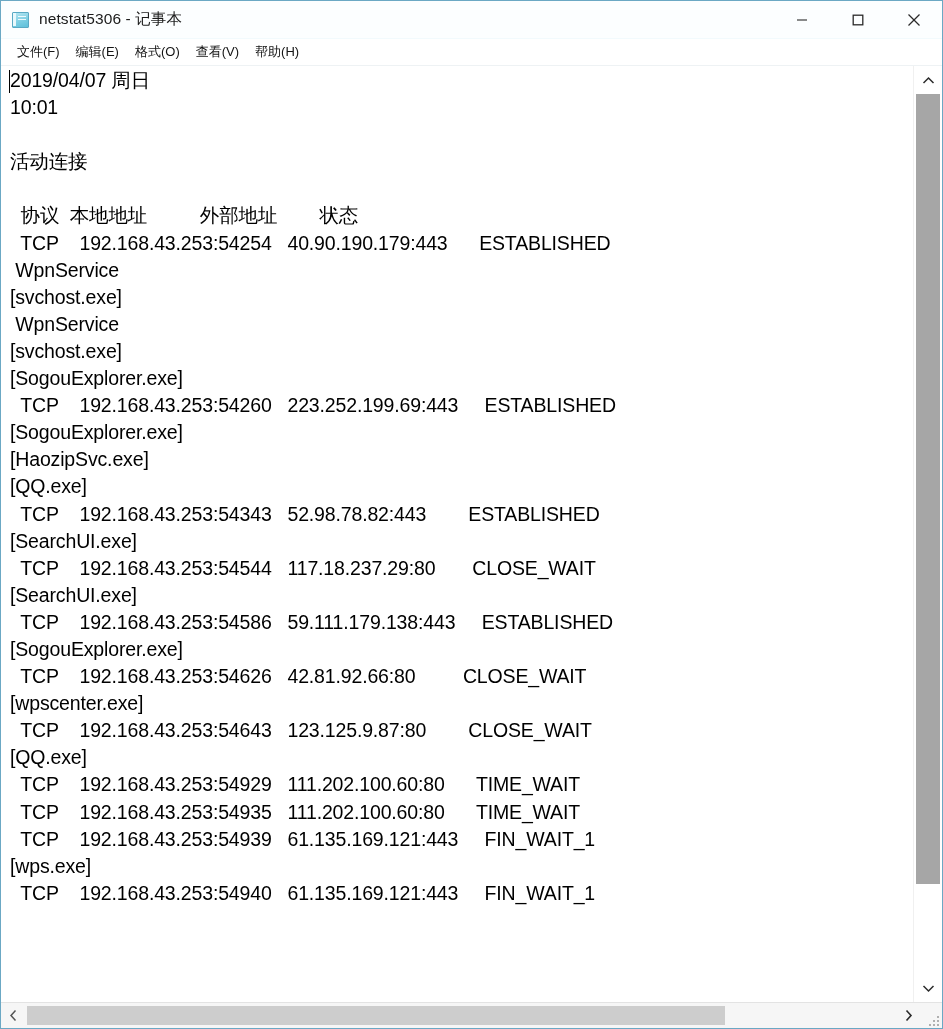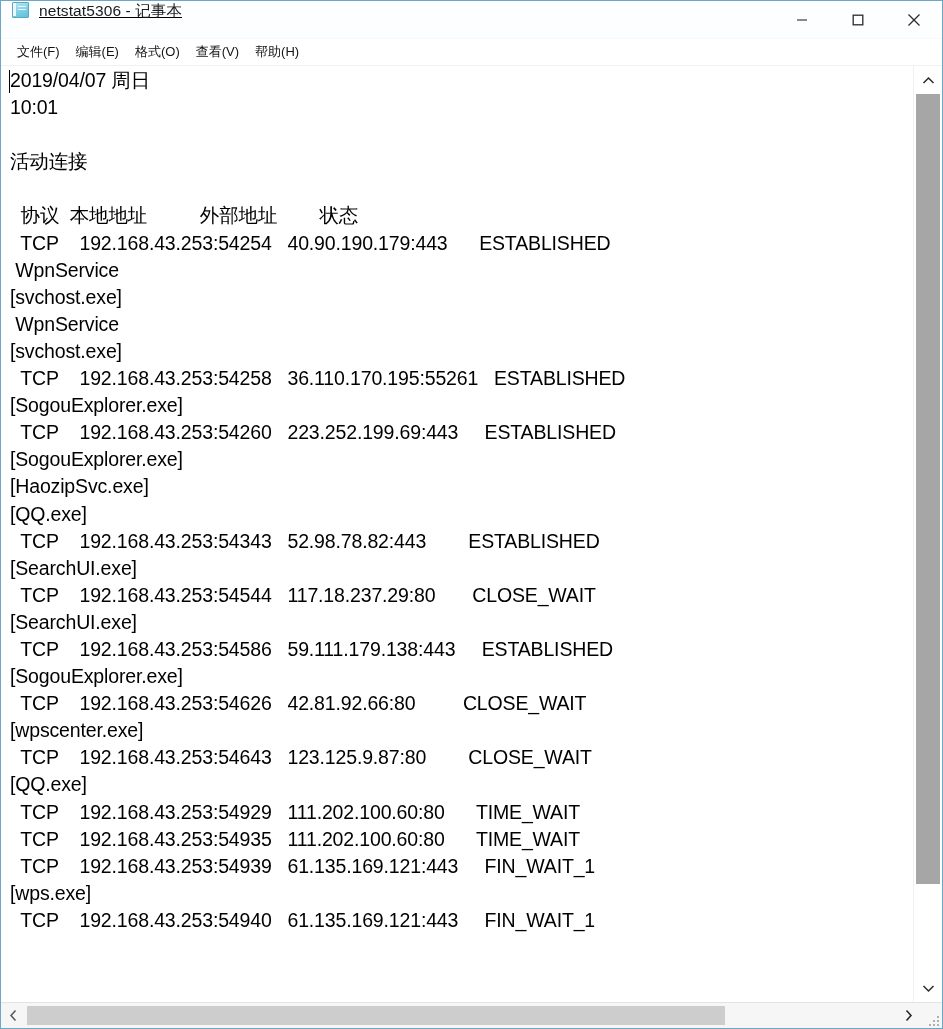--- a/index.html
+++ b/index.html
@@ -25,23 +25,23 @@
     display: flex;
     flex-direction: column;
   }
 
   
   #titlebar {
     height: 37px;
     min-height: 37px;
     background: #fcfeff;
     display: flex;
+    align-items: center;
     position: relative;
     border-bottom: 1px solid #f2fafd;
-    text-decoration: underline;
   }
   #app-icon {
     width: 18px;
     height: 18px;
     margin-left: 11px;
     margin-right: 9px;
     position: relative;
     flex: none;
   }
   #app-icon .book {
@@ -277,21 +277,20 @@
             <div class="txtline">10:01</div>
             <div class="txtline blank">&nbsp;</div>
             <div class="txtline">活动连接</div>
             <div class="txtline blank">&nbsp;</div>
             <div class="txtline">  协议  本地地址          外部地址        状态</div>
             <div class="txtline">  TCP    192.168.43.253:54254   40.90.190.179:443      ESTABLISHED</div>
             <div class="txtline"> WpnService</div>
             <div class="txtline">[svchost.exe]</div>
             <div class="txtline"> WpnService</div>
             <div class="txtline">[svchost.exe]</div>
-            <div class="txtline">  TCP    192.168.43.253:54258   36.110.170.195:55261   ESTABLISHED</div>
             <div class="txtline">[SogouExplorer.exe]</div>
             <div class="txtline">  TCP    192.168.43.253:54260   223.252.199.69:443     ESTABLISHED</div>
             <div class="txtline">[SogouExplorer.exe]</div>
             <div class="txtline">[HaozipSvc.exe]</div>
             <div class="txtline">[QQ.exe]</div>
             <div class="txtline">  TCP    192.168.43.253:54343   52.98.78.82:443        ESTABLISHED</div>
             <div class="txtline">[SearchUI.exe]</div>
             <div class="txtline">  TCP    192.168.43.253:54544   117.18.237.29:80       CLOSE_WAIT</div>
             <div class="txtline">[SearchUI.exe]</div>
             <div class="txtline">  TCP    192.168.43.253:54586   59.111.179.138:443     ESTABLISHED</div>

